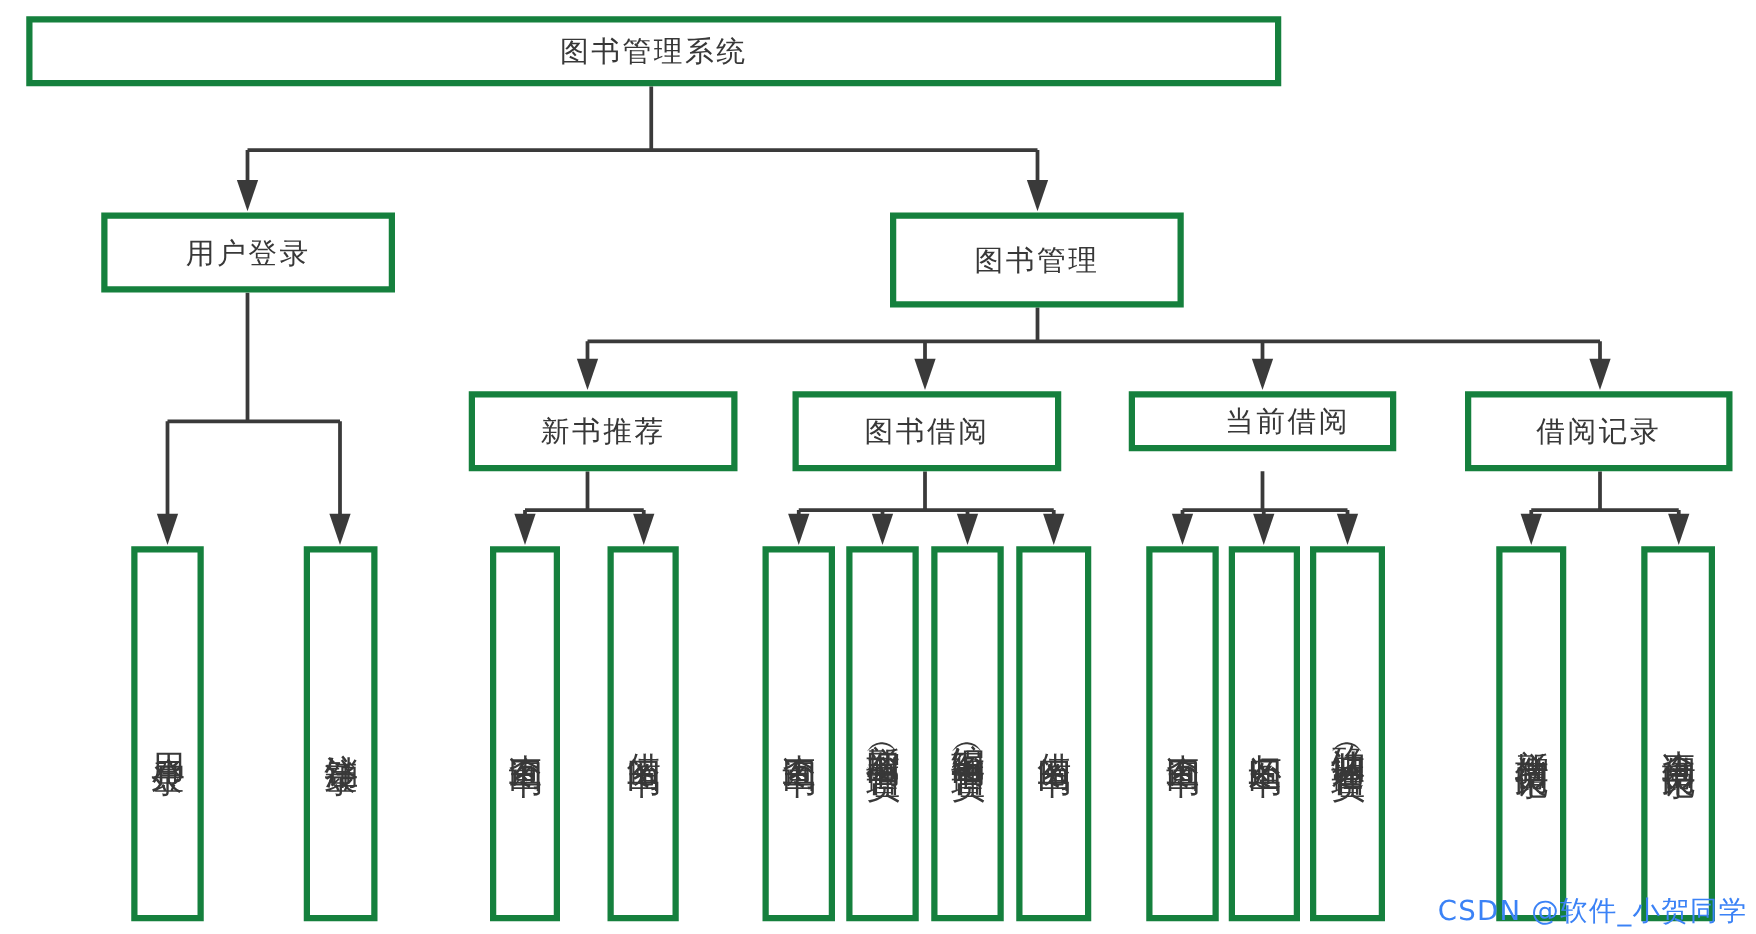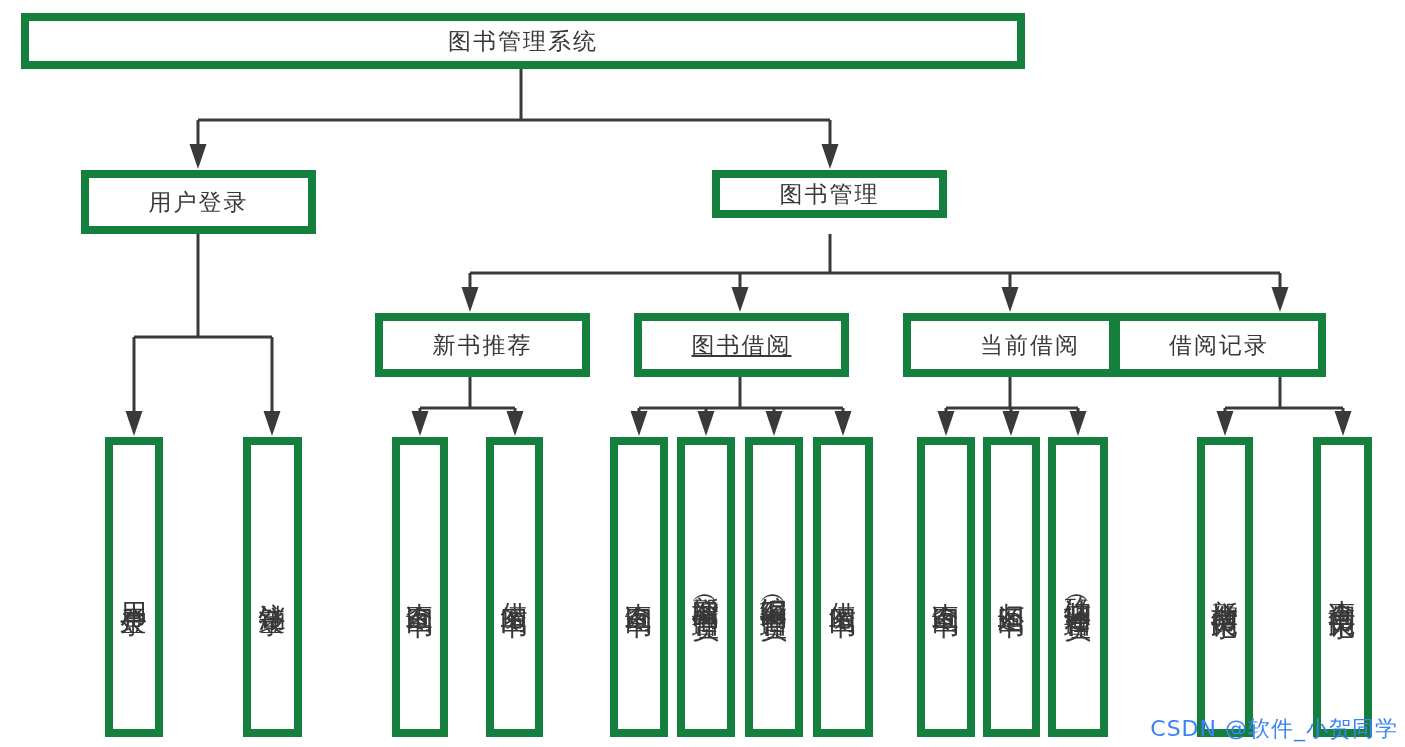--- a/index.html
+++ b/index.html
@@ -14,21 +14,21 @@
     overflow: hidden;
   }
   .connector-layer {
     position: absolute;
     left: 0; top: 0;
     width: 1405px; height: 747px;
     z-index: 1;
   }
   .box {
     position: absolute;
-    border: 8px solid #15803d;
+    border: 5px solid #15803d;
     background: #ffffff;
     display: flex;
     align-items: center;
     justify-content: center;
     z-index: 2;
   }
   .hbox {
     font-size: 23px;
     letter-spacing: 2px;
     white-space: nowrap;
@@ -97,34 +97,34 @@
     </g>
   </svg>
 
   <div class="box hbox" style="left:21px; top:13px; width:1004px; height:56px;">
     <span>图书管理系统</span>
   </div>
 
   <div class="box hbox" style="left:81px; top:170px; width:235px; height:64px;">
     <span>用户登录</span>
   </div>
-  <div class="box hbox" style="left:712px; top:170px; width:235px; height:48px;">
+  <div class="box hbox" style="left:712px; top:170px; width:235px; height:76px;">
     <span>图书管理</span>
   </div>
 
   <div class="box hbox" style="left:364px; top:313px; width:215px; height:64px;margin-left:11px;">
     <span>新书推荐</span>
   </div>
-  <div class="box hbox" style="left:634px; top:313px; width:215px; height:64px;text-decoration:underline;">
+  <div class="box hbox" style="left:634px; top:313px; width:215px; height:64px;">
     <span>图书借阅</span>
   </div>
-  <div class="box hbox" style="left:903px; top:313px; width:214px; height:64px;padding-left:40px;">
+  <div class="box hbox" style="left:903px; top:313px; width:214px; height:48px;padding-left:40px;">
     <span>当前借阅</span>
   </div>
-  <div class="box hbox" style="left:1112px; top:313px; width:214px; height:64px;">
+  <div class="box hbox" style="left:1172px; top:313px; width:214px; height:64px;">
     <span>借阅记录</span>
   </div>
 
   <div class="box vbox" style="left:105px; top:437px; width:58px; height:300px;">
     <span>用户登录</span>
   </div>
   <div class="box vbox" style="left:243px; top:437px; width:59px; height:300px;">
     <span>注销登录</span>
   </div>
 

